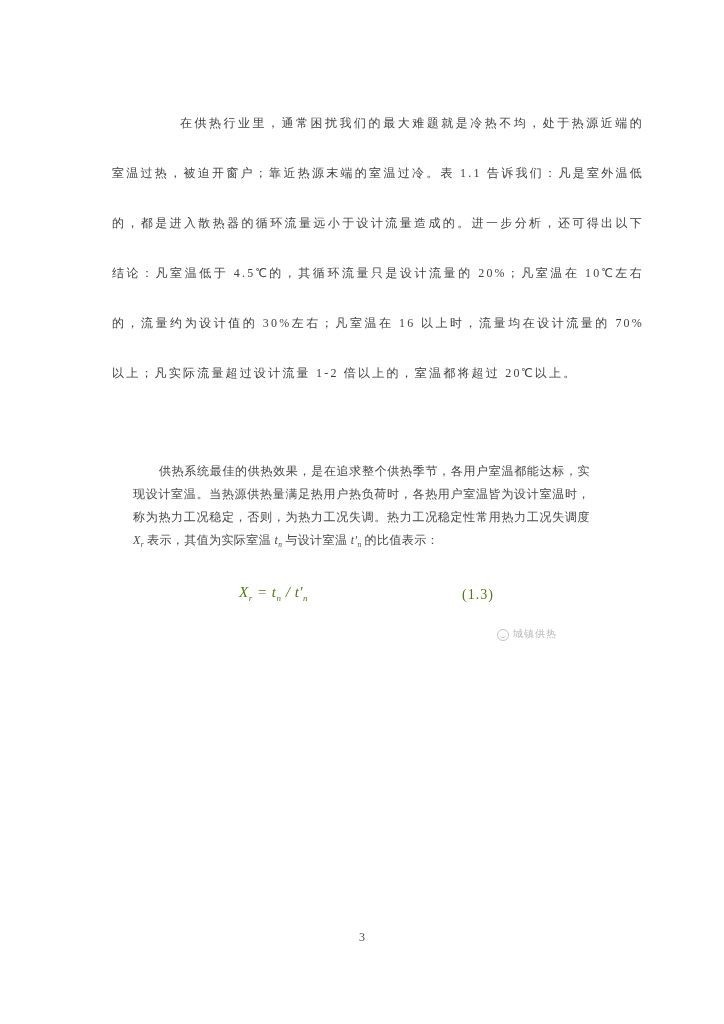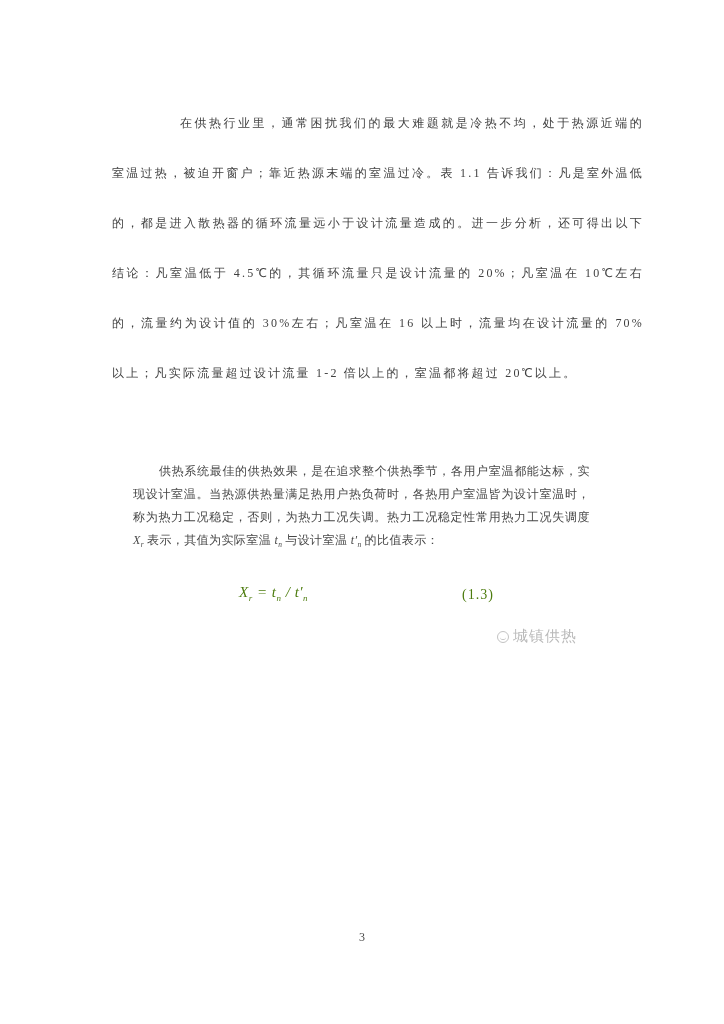--- a/index.html
+++ b/index.html
@@ -75,24 +75,24 @@
     top: 3px;
     font-size: 14px;
     letter-spacing: 1px;
     font-style: normal;
   }
   .watermark {
     position: absolute;
     left: 497px;
     top: 627px;
     display: flex;
-    align-items: center;
+    align-items: flex-end;
     gap: 4px;
     color: #b9b9b9;
-    font-size: 15px;
+    font-size: 10px;
     letter-spacing: 1px;
     user-select: none;
   }
   .wm-icon {
     display: inline-block;
     width: 12px;
     height: 12px;
     border: 1px solid #c3c3c3;
     border-radius: 50%;
     position: relative;

